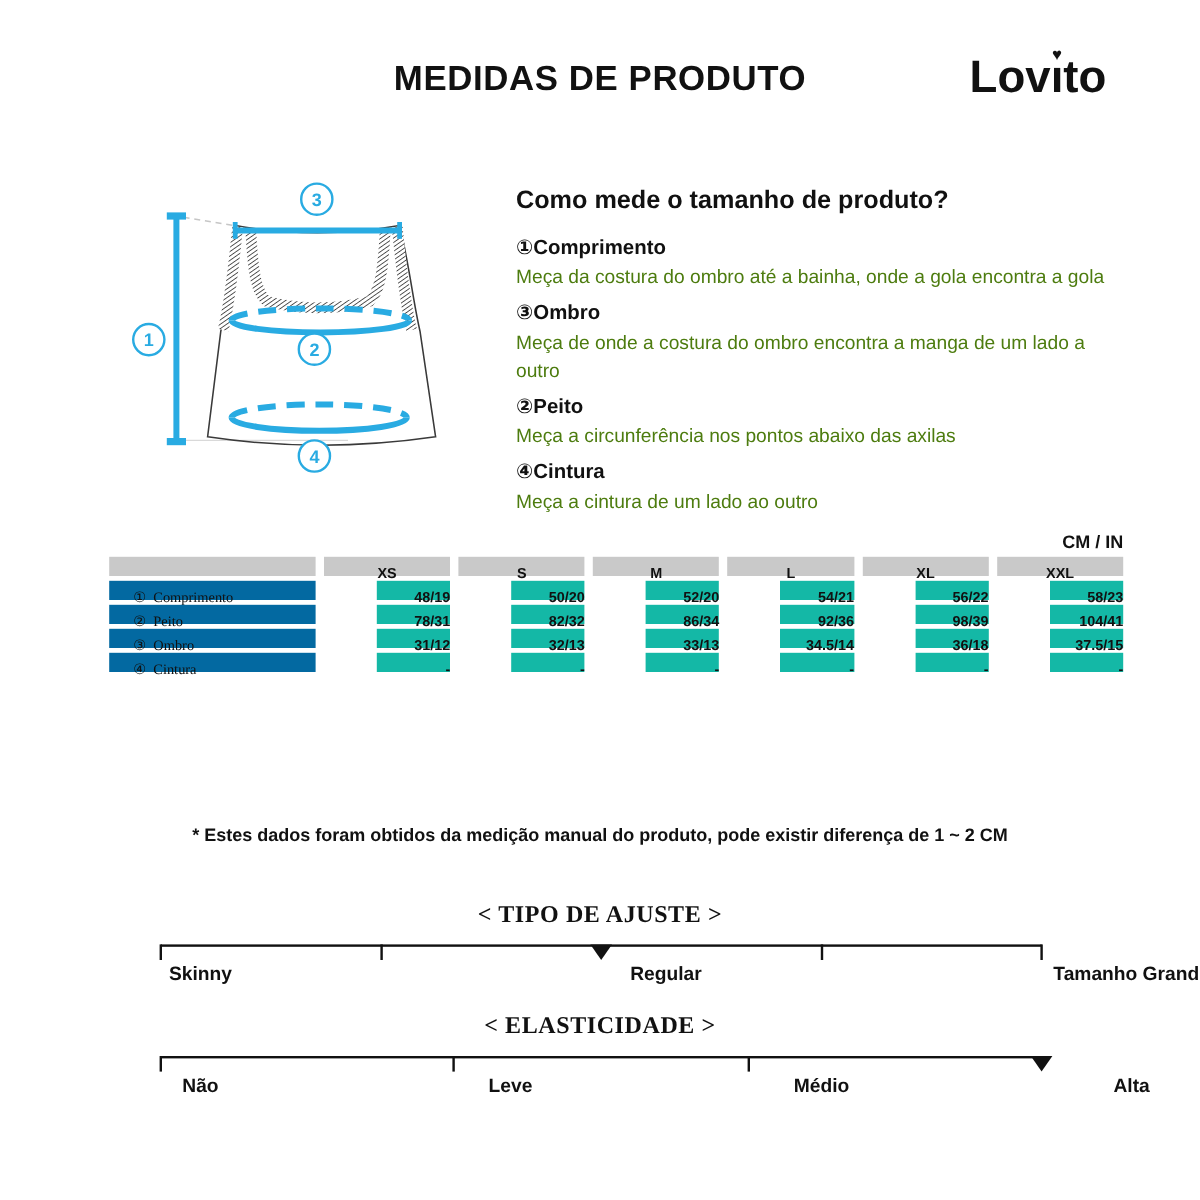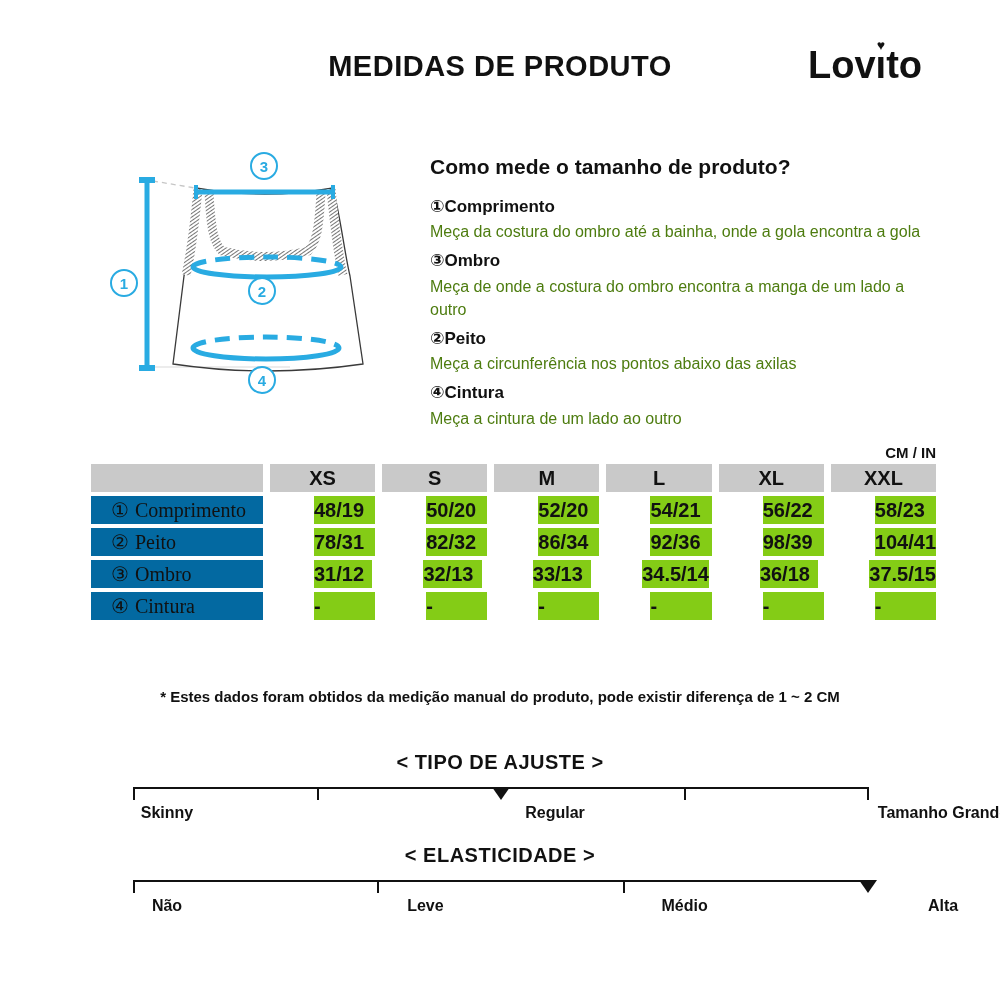--- a/index.html
+++ b/index.html
@@ -20,34 +20,34 @@
   .guide{position:absolute;left:430px;top:155px;width:560px;}
   .g-head{font-size:21px;font-weight:bold;margin:0 0 14px 0;}
   .g-item{margin:0 0 2px 0;}
   .g-label{font-size:17px;font-weight:bold;line-height:1.6;}
   .g-desc{font-size:16px;color:#4d7c0f;line-height:1.45;white-space:pre-line;margin:0 0 4px 0;}
 
   
   .unit{position:absolute;top:444px;right:64px;font-size:15px;font-weight:bold;text-align:center;}
   .table{position:absolute;left:91px;top:464px;width:845px;}
   .tr{display:grid;grid-template-columns:172px repeat(6,1fr);column-gap:7px;margin-bottom:4px;}
-  .cell{height:28px;line-height:28px;font-size:20px;}
+  .cell{height:16px;line-height:28px;font-size:12px;}
   .head{background:#c9c9c9;text-align:center;font-weight:bold;}
   .corner{background:#c9c9c9;}
   .rowlabel{background:#0369a1;padding-left:20px;font-weight:normal;font-family:Liberation Serif, serif;}
   .rowlabel .num{margin-right:6px;}
-  .val{background:#84cc16;text-align:left;font-weight:bold;margin-left:44px;}
+  .val{background:#14b8a6;text-align:right;font-weight:bold;margin-left:44px;}
 
   
   .note{position:absolute;top:688px;left:0;width:1000px;text-align:center;
         font-size:15px;font-weight:bold;}
 
   
   .scale-title{position:absolute;left:0;width:1000px;text-align:center;
-               font-size:20px;font-weight:bold;letter-spacing:.5px;}
+               font-size:20px;font-weight:bold;letter-spacing:.5px;font-family:Liberation Serif, serif;}
   .fit-title{top:751px;}
   .ela-title{top:844px;}
   .scale{position:absolute;left:134px;width:734px;height:14px;}
   .fit-scale{top:787px;}
   .ela-scale{top:880px;}
   .scale-line{position:absolute;left:0;top:0;width:100%;height:2px;background:#111;}
   .tick{position:absolute;top:0;width:2px;height:13px;background:#111;transform:translateX(-50%);}
   .marker{position:absolute;top:0;width:0;height:0;transform:translateX(-50%);
           border-left:9px solid transparent;border-right:9px solid transparent;border-top:13px solid #111;}
   .scale-labels{position:absolute;left:134px;width:776px;height:20px;margin-left:33px;}

